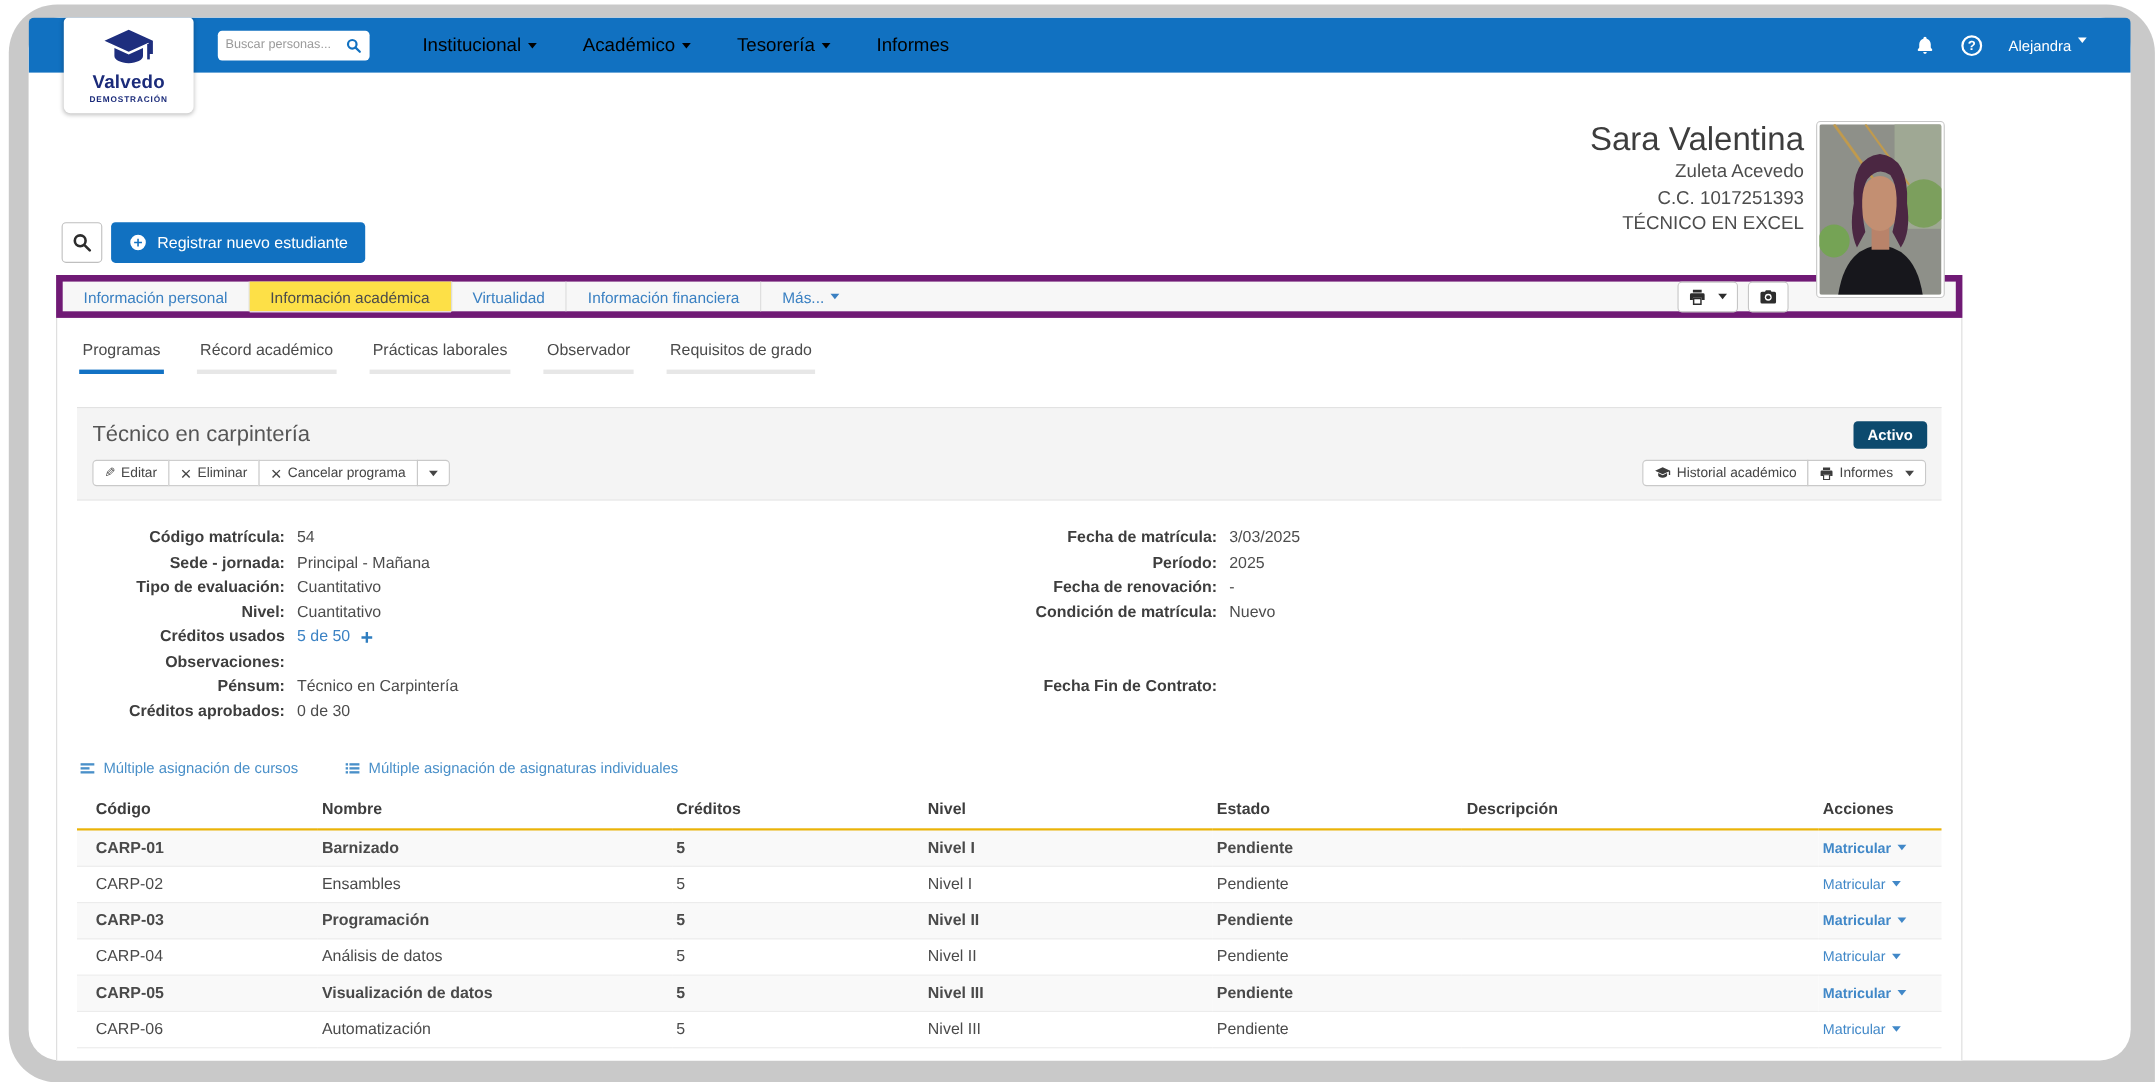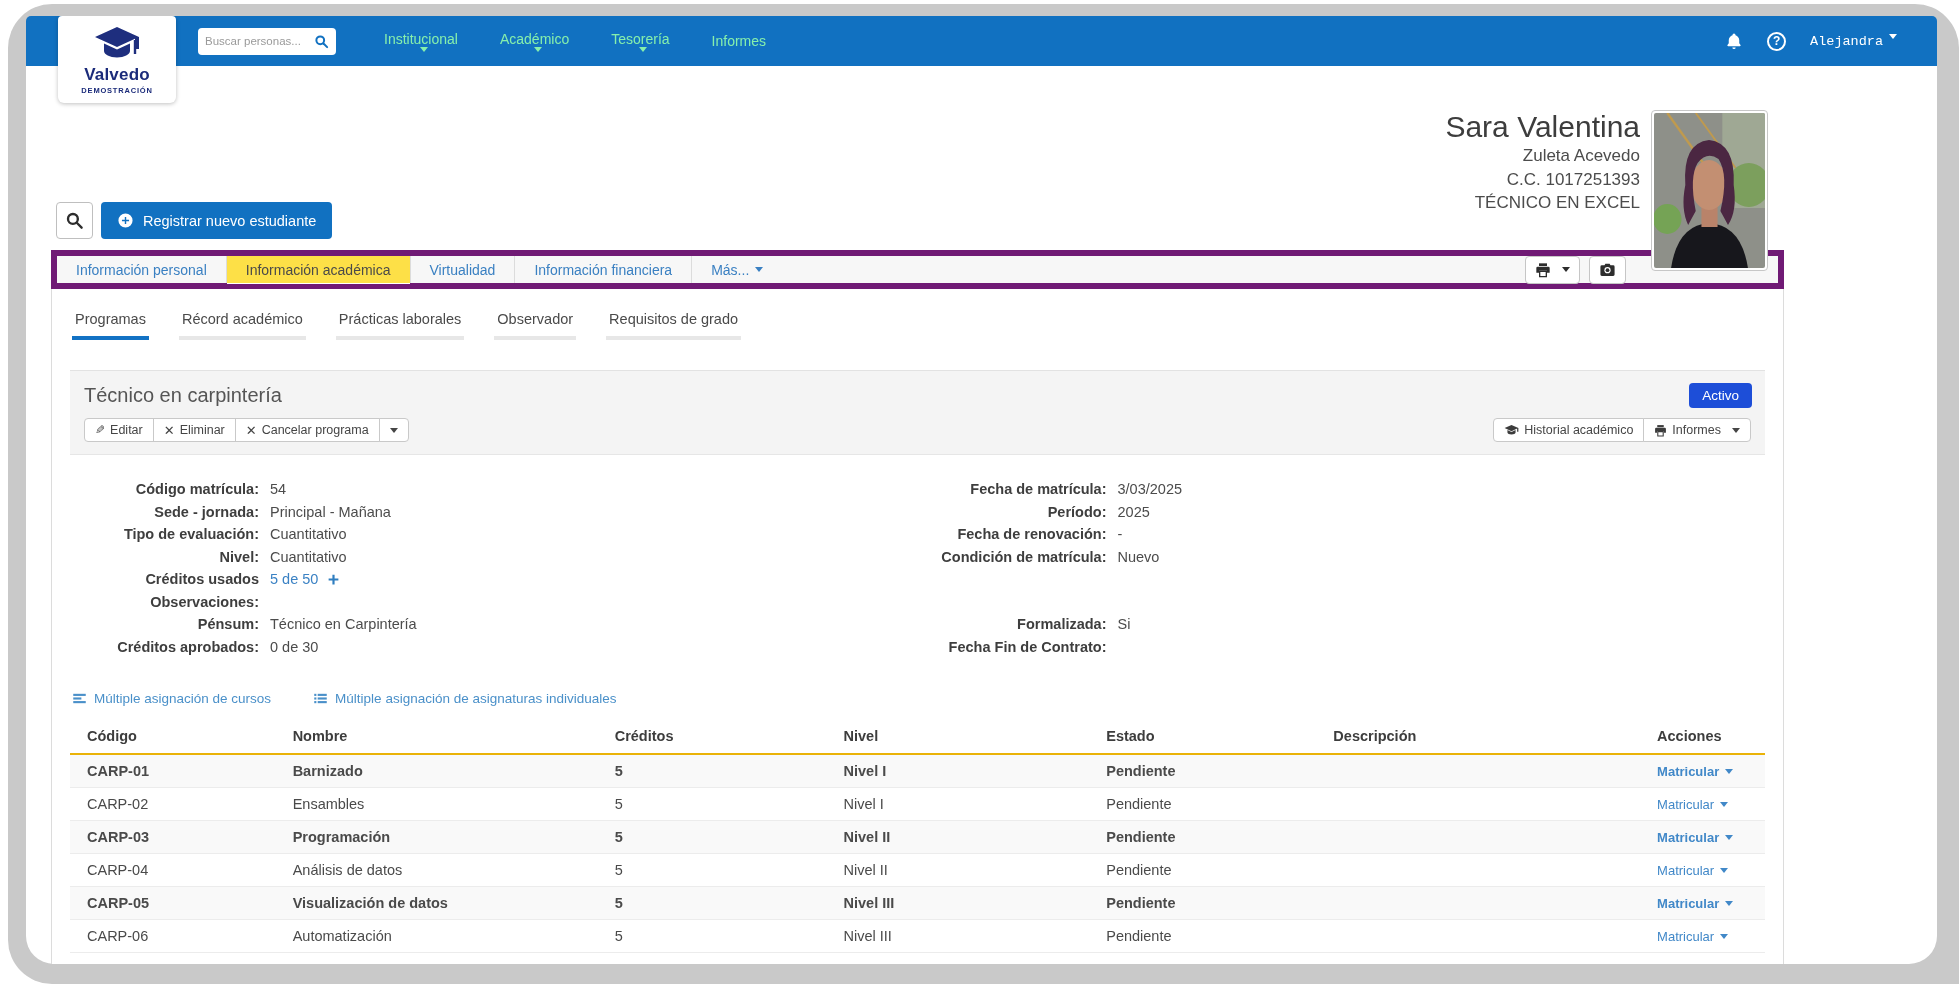--- a/index.html
+++ b/index.html
@@ -23,27 +23,27 @@
   .logo-tag { font-size:7.5px; font-weight:bold; color:#1b2b7a; letter-spacing:.8px; margin-top:1px; }
 
   .nav-search { display:flex; align-items:center; background:#fff; border-radius:4px;
     height:27px; width:138px; padding:0 7px; }
   .nav-search input { border:none; outline:none; flex:1; min-width:0; font-size:11.5px; color:#444;
     font-family:inherit; }
   .nav-search input::placeholder { color:#9a9a9a; }
   .nav-search svg { color:#1171c1; flex:0 0 auto; }
 
   .nav-menu { display:flex; align-items:center; margin-left:48px; gap:42px; }
-  .nav-item { font-size:14px; color:#86efac; display:flex; align-items:center; cursor:pointer;flex-direction:column; }
+  .nav-item { font-size:17px; color:#000000; display:flex; align-items:center; cursor:pointer; }
   .caret { display:inline-block; width:0; height:0; border-left:4px solid transparent;
     border-right:4px solid transparent; border-top:5px solid currentColor; margin-left:6px; }
   .nav-right { margin-left:auto; display:flex; align-items:center; gap:24px; padding-right:40px; }
   .help-circle { width:19px; height:19px; border:2px solid #fff; border-radius:50%;
     display:flex; align-items:center; justify-content:center; font-size:12px; font-weight:bold; }
-  .nav-user { font-size:13.5px; display:flex; align-items:flex-start;font-family:Liberation Mono, monospace; }
+  .nav-user { font-size:13.5px; display:flex; align-items:flex-start; }
 
   
   .main-col { margin-left:25px; width:1733px; }
   .hero { position:relative; height:184px; display:flex; justify-content:space-between; }
   .hero-left { align-self:flex-end; display:flex; gap:8px; margin-bottom:11px; margin-left:5px; }
   .sq-btn { width:37px; height:37px; background:#fff; border:1px solid #bfbfbf; border-radius:4px;
     display:flex; align-items:center; justify-content:center; color:#2d2d2d; cursor:pointer; }
   .register-btn { height:37px; background:#1171c1; color:#fff; border:none; border-radius:4px;
     font-size:14.5px; padding:0 16px; display:flex; align-items:center; gap:9px; cursor:pointer;
     font-family:inherit;justify-content:space-between; }
@@ -74,22 +74,22 @@
   .subtabs { display:flex; gap:30px; margin-left:2px; }
   .subtab { font-size:14.5px; color:#4a4a4a; padding:2px 3px 9px; border-bottom:4px solid #e7e7e7;
     cursor:pointer; white-space:nowrap; }
   .subtab.active { border-bottom-color:#1272c4; }
 
   
   .card { margin-top:30px; }
   .card-head { position:relative; background:#f4f4f4; border-top:1px solid #e2e2e2;
     border-bottom:1px solid #e6e6e6; padding:13px 14px 12px; }
   .card-title { font-size:20px; color:#555; font-weight:400; }
-  .badge { position:absolute; top:12px; right:13px; background:#1d4ed8; color:#fff;
-    font-size:13.5px; font-weight:normal; padding:5px 13px; border-radius:4px; }
+  .badge { position:absolute; top:12px; right:13px; background:#0c4a6e; color:#fff;
+    font-size:13.5px; font-weight:bold; padding:5px 13px; border-radius:4px; }
   .card-actions { margin-top:11px; display:flex; justify-content:space-between; align-items:center; }
   .btn-group { display:flex; }
   .btn-xs { background:#fff; border:1px solid #c9c9c9; color:#454545; font-size:12.5px;
     padding:4px 10px; display:flex; align-items:center; gap:5px; cursor:pointer; margin-left:-1px;
     font-family:inherit; white-space:nowrap; }
   .btn-group .btn-xs:first-child { border-radius:4px 0 0 4px; margin-left:0; }
   .btn-group .btn-xs:last-child { border-radius:0 4px 4px 0; }
   .x-glyph { font-size:13px; font-weight:bold; line-height:1; }
   .pencil-glyph { font-size:12px; line-height:1; display:inline-block; transform:scaleX(-1); }
 
@@ -358,24 +358,20 @@
                 </div>
             <div class="drow">
                   <span class="dlabel"></span>
                   <span class="dvalue"></span>
                 </div>
             <div class="drow">
                   <span class="dlabel"></span>
                   <span class="dvalue"></span>
                 </div>
             <div class="drow">
-                  <span class="dlabel">Formalizada:</span>
-                  <span class="dvalue">Si</span>
-                </div>
-            <div class="drow">
                   <span class="dlabel">Fecha Fin de Contrato:</span>
                   <span class="dvalue"></span>
                 </div>
           </div>
         </div>
 
         <div class="assign-links">
           <span class="alink">
             <svg width="15" height="15" viewBox="0 0 24 24" fill="#4a90c9">
               <rect x="2" y="4.5" width="20" height="3.4"></rect>

